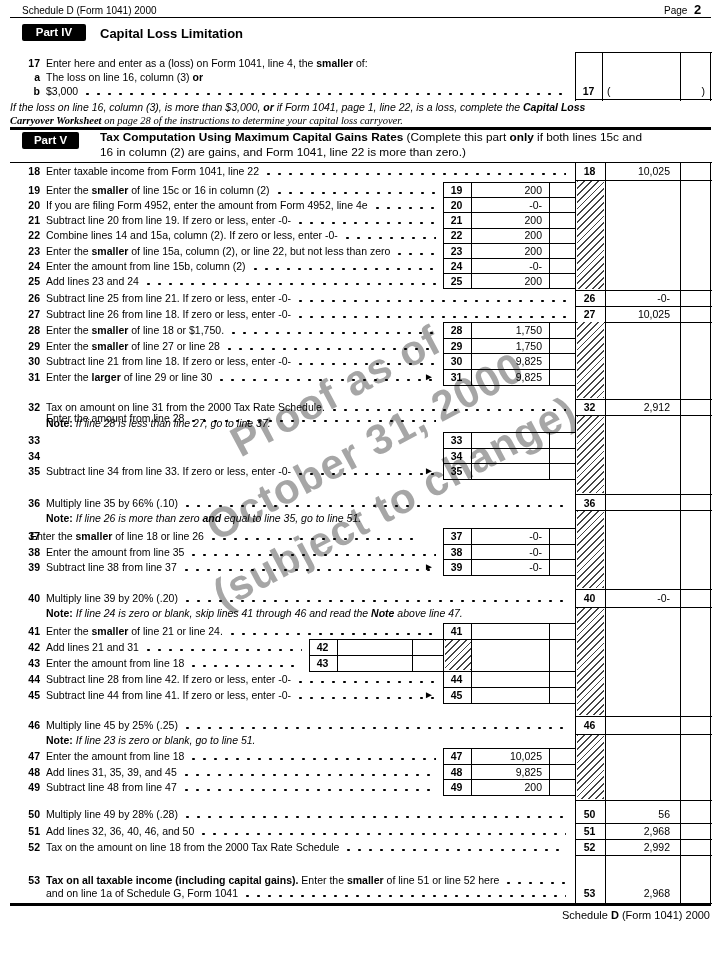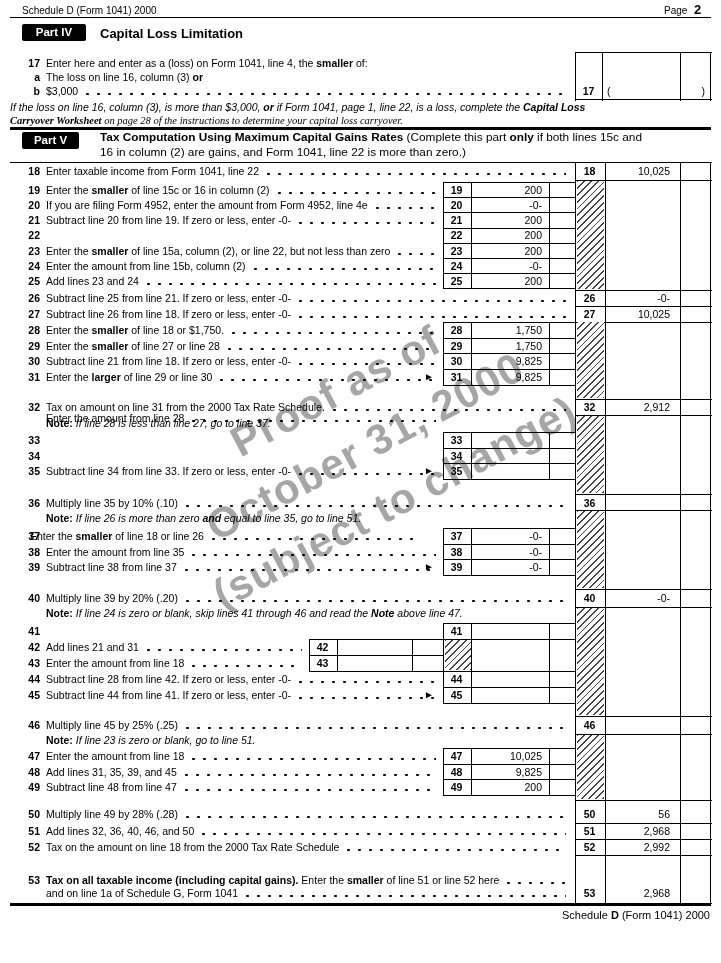--- a/index.html
+++ b/index.html
@@ -188,20 +188,24 @@
       <div class="ncell" style="left: 443px; top: 199px; width: 27px;">20</div>
       <div class="val" style="left: 472px; top: 199px; width: 70px;">-0-</div>
       <div class="rownum" style="left: 14px; top: 214px; width: 26px;">21</div>
       <div class="row" style="left: 46px; top: 214px; width: 392px;">
         <span class="lbl"><span>Subtract line 20 from line 19. If zero or less, enter -0-</span></span>
         <div class="lead"></div>
       </div>
       <div class="ncell" style="left: 443px; top: 214px; width: 27px;">21</div>
       <div class="val" style="left: 472px; top: 214px; width: 70px;">200</div>
       <div class="rownum" style="left: 14px; top: 229px; width: 26px;">22</div>
+      <div class="row" style="left: 46px; top: 229px; width: 392px;">
+        <span class="lbl"><span>Combine lines 14 and 15a, column (2). If zero or less, enter -0-</span></span>
+        <div class="lead"></div>
+      </div>
       <div class="ncell" style="left: 443px; top: 229px; width: 27px;">22</div>
       <div class="val" style="left: 472px; top: 229px; width: 70px;">200</div>
       <div class="rownum" style="left: 14px; top: 245px; width: 26px;">23</div>
       <div class="row" style="left: 46px; top: 245px; width: 392px;">
         <span class="lbl"><span>Enter the </span><span class="b">smaller</span><span> of line 15a, column (2), or line 22, but not less than zero</span></span>
         <div class="lead"></div>
       </div>
       <div class="ncell" style="left: 443px; top: 245px; width: 27px;">23</div>
       <div class="val" style="left: 472px; top: 245px; width: 70px;">200</div>
       <div class="rownum" style="left: 14px; top: 260px; width: 26px;">24</div>
@@ -282,21 +286,21 @@
       <div class="rownum" style="left: 14px; top: 465px; width: 26px;">35</div>
       <div class="row" style="left: 46px; top: 465px; width: 392px;">
         <span class="lbl"><span>Subtract line 34 from line 33. If zero or less, enter -0-</span></span>
         <div class="lead"></div>
       </div>
       <div class="arrow" style="left: 424px; top: 464px;">►</div>
       <div class="ncell" style="left: 443px; top: 465px; width: 27px;">35</div>
       <div class="val" style="left: 472px; top: 465px; width: 70px;"></div>
       <div class="rownum" style="left: 14px; top: 497px; width: 26px;">36</div>
       <div class="row" style="left: 46px; top: 497px; width: 522px;">
-        <span class="lbl"><span>Multiply line 35 by 10% (.10)</span></span>
+        <span class="lbl"><span>Multiply line 35 by 66% (.10)</span></span>
         <div class="lead"></div>
       </div>
       <div class="note" style="left: 46px; top: 512px;"><span class="b">Note:</span><span class="i"> If line 26 is more than zero </span><span class="bi">and</span><span class="i"> equal to line 35, go to line 51.</span></div>
       <div class="ncell" style="left: 575px; top: 497px; width: 29px;">36</div>
       <div class="val" style="left: 606px; top: 497px; width: 64px;"></div>
       <div class="rownum" style="left: 14px; top: 530px; width: 26px;">37</div>
       <div class="row" style="left: 30px; top: 530px; width: 392px;">
         <span class="lbl"><span>Enter the </span><span class="b">smaller</span><span> of line 18 or line 26</span></span>
         <div class="lead"></div>
       </div>
@@ -319,20 +323,24 @@
       <div class="val" style="left: 472px; top: 561px; width: 70px;">-0-</div>
       <div class="rownum" style="left: 14px; top: 592px; width: 26px;">40</div>
       <div class="row" style="left: 46px; top: 592px; width: 522px; justify-content: space-between;">
         <span class="lbl"><span>Multiply line 39 by 20% (.20)</span></span>
         <div class="lead"></div>
       </div>
       <div class="note" style="left: 46px; top: 607px;"><span class="b">Note:</span><span class="i"> If line 24 is zero or blank, skip lines 41 through 46 and read the </span><span class="bi">Note</span><span class="i"> above line 47.</span></div>
       <div class="ncell" style="left: 575px; top: 592px; width: 29px;">40</div>
       <div class="val" style="left: 606px; top: 592px; width: 64px;">-0-</div>
       <div class="rownum" style="left: 14px; top: 625px; width: 26px;">41</div>
+      <div class="row" style="left: 46px; top: 625px; width: 392px;">
+        <span class="lbl"><span>Enter the </span><span class="b">smaller</span><span> of line 21 or line 24.</span></span>
+        <div class="lead"></div>
+      </div>
       <div class="ncell" style="left: 443px; top: 625px; width: 27px;">41</div>
       <div class="val" style="left: 472px; top: 625px; width: 70px;"></div>
       <div class="rownum" style="left: 14px; top: 641px; width: 26px;">42</div>
       <div class="row" style="left: 46px; top: 641px; width: 258px;">
         <span class="lbl"><span>Add lines 21 and 31</span></span>
         <div class="lead"></div>
       </div>
       <div class="ncell" style="left: 309px; top: 641px; width: 27px;">42</div>
       <div class="val" style="left: 339px; top: 641px; width: 66px;"></div>
       <div class="rownum" style="left: 14px; top: 657px; width: 26px;">43</div>

